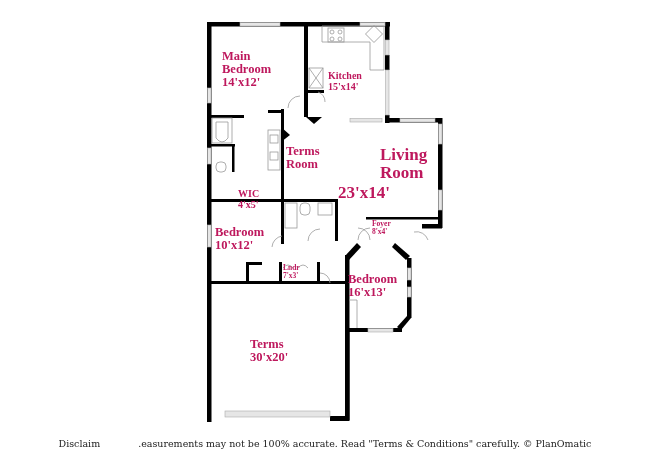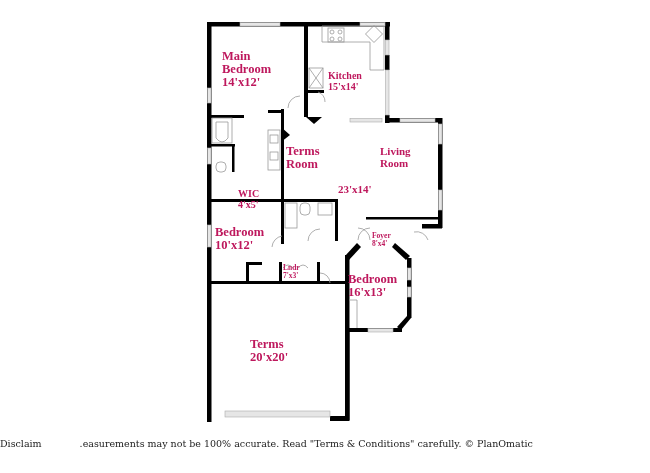--- a/index.html
+++ b/index.html
@@ -1,24 +1,24 @@
 <!DOCTYPE html>
 <html><head>
   <meta charset="utf-8">
   <style>
     html, body { margin: 0; padding: 0; background: #ffffff; }
     body { width: 650px; height: 473px; position: relative; overflow: hidden; font-family: "DejaVu Serif", serif; }
     .plan { position: absolute; left: 0; top: 0; width: 650px; height: 473px; }
     .room-label { position: absolute; text-align: left; color: #be185d; font-family: Liberation Serif, serif; font-weight: bold; line-height: 1.05; }
     .room-label .dim { display: block; font-weight: bold; }
     .lg { font-size: 12.5px; }
-    .md { font-size: 11px; }
+    .md { font-size: 17px; }
     .sm { font-size: 10px; }
     .xs { font-size: 7.5px; }
-    .disclaimer { position: absolute; left: 0; width: 650px; top: 438px; font-family: "DejaVu Serif", serif; font-size: 9.5px; color: #222; }
+    .disclaimer { position: absolute; left: 0; width: 650px; top: 438px; text-align: center; font-family: "DejaVu Serif", serif; font-size: 9.5px; color: #222; }
     .disclaimer .mask { display: inline-block; width: 38px; }
   </style>
 </head>
 <body>
 
 <svg class="plan" viewBox="0 0 650 473" xmlns="http://www.w3.org/2000/svg">
   <g fill="#000">
 
     <rect x="207" y="22" width="4.5" height="400"></rect>
 
@@ -153,35 +153,35 @@
 <div class="room-label sm" style="left:238px; top:189px; width:40px;">
   <span>WIC</span>
   <span class="dim">4'x5'</span>
 </div>
 
 <div class="room-label lg" style="left:215px; top:226px; width:60px;">
   <span>Bedroom</span>
   <span class="dim">10'x12'</span>
 </div>
 
-<div class="room-label xs" style="left:372px; top:220px; width:36px;margin-top:12px;">
+<div class="room-label xs" style="left:372px; top:220px; width:36px;">
   <span>Foyer</span>
   <span class="dim">8'x4'</span>
 </div>
 
 <div class="room-label xs" style="left:283px; top:264px; width:14px;">
   <span>Lndr</span>
   <span class="dim">7'x3'</span>
 </div>
 
 <div class="room-label lg" style="left:348px; top:273px; width:62px;">
   <span>Bedroom</span>
   <span class="dim">16'x13'</span>
 </div>
 
 <div class="room-label lg" style="left:250px; top:338px; width:60px;">
   <span>Terms</span>
-  <span class="dim">20'x20'</span>
+  <span class="dim">30'x20'</span>
 </div>
 
 <div class="disclaimer">
   <span>Disclaim</span><span class="mask"></span><span>.easurements may not be 100% accurate. Read "Terms &amp; Conditions" carefully. © PlanOmatic</span>
 </div>
 
 </body></html>

